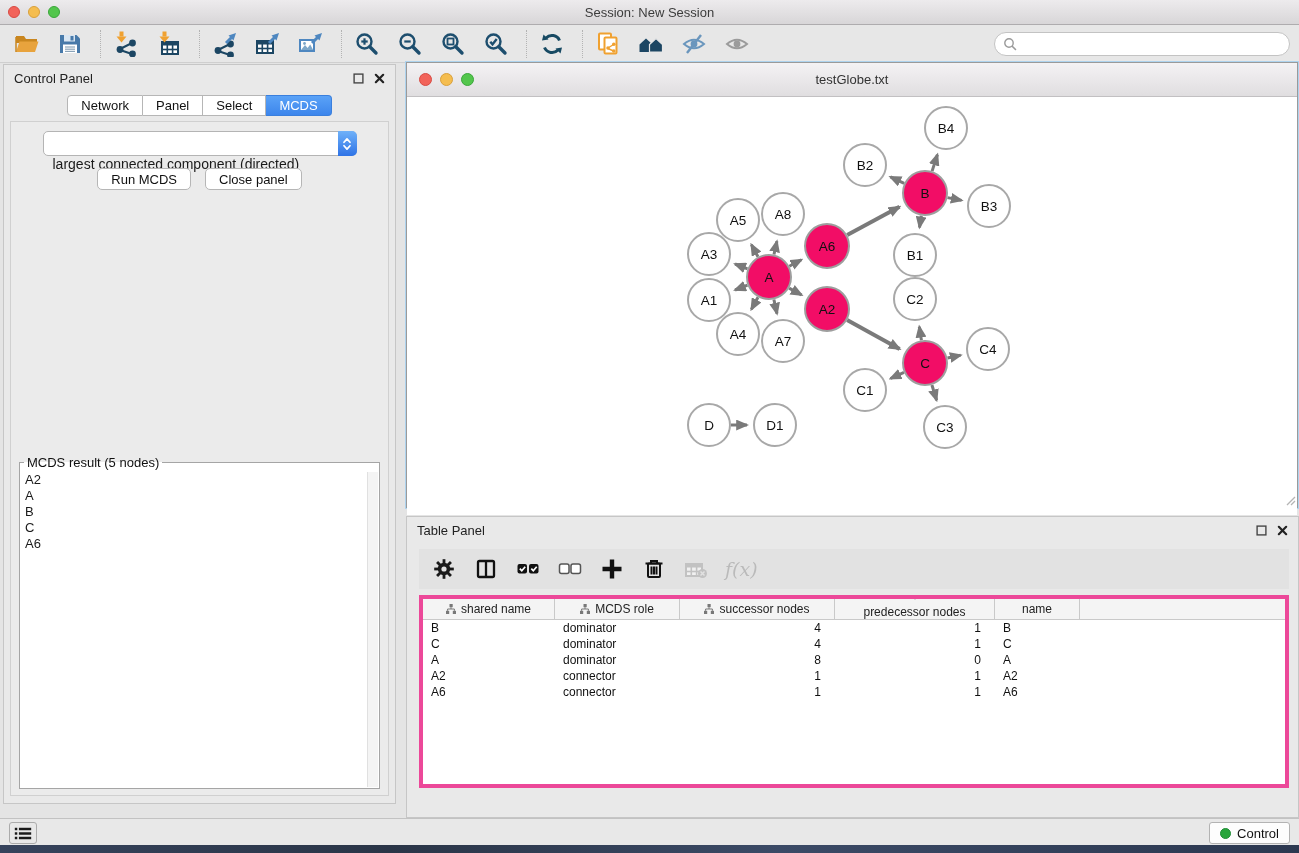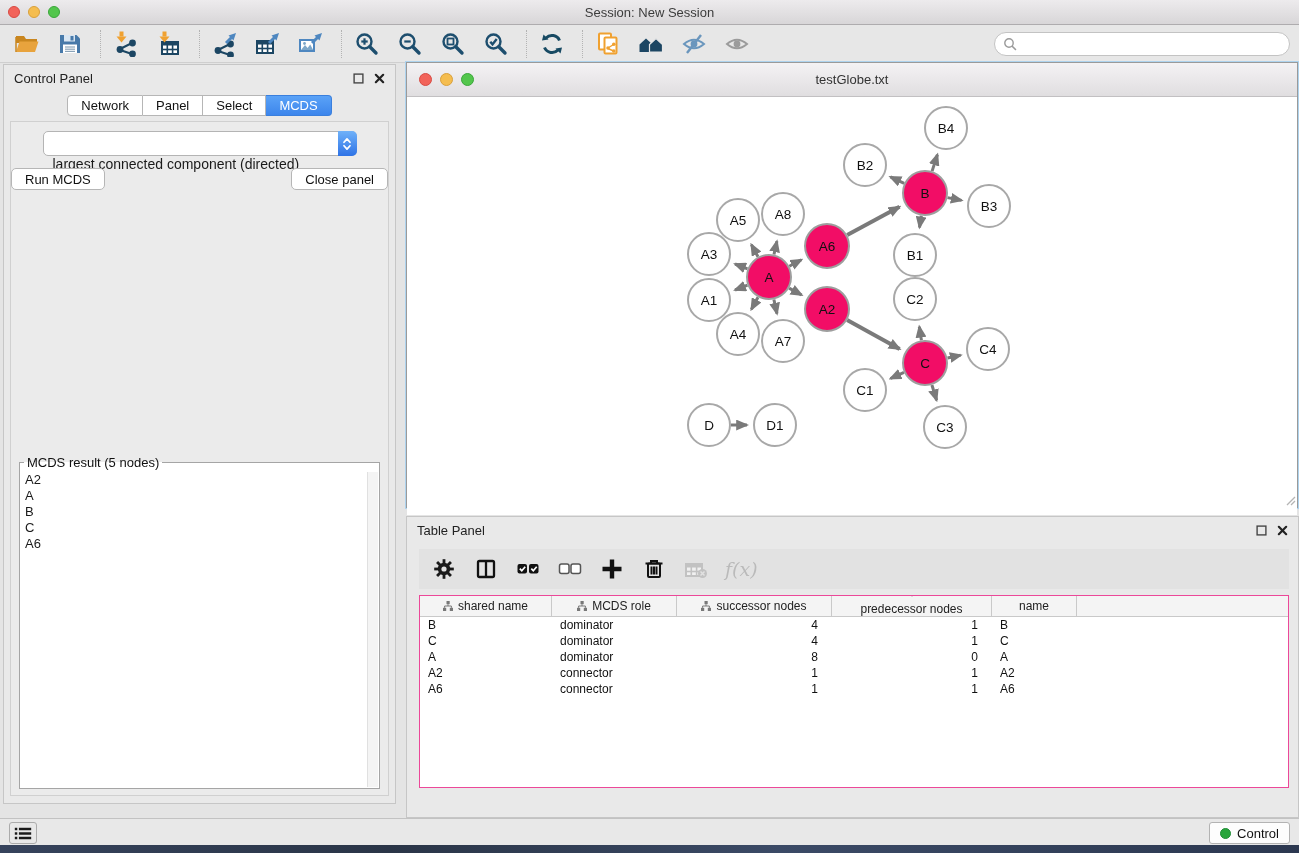--- a/index.html
+++ b/index.html
@@ -47,21 +47,21 @@
   .seg-btn:last-child { border-radius:0 4px 4px 0; }
   .seg-btn.active { background:linear-gradient(#5aa2f7,#3d86ec); border-color:#3a7fdd; color:#fff; }
   #cp-content { position:absolute; left:6px; right:6px; top:56px; bottom:7px;
     background:#ebebeb; border:1px solid #d0d0d0; }
   #opt-label { margin-top:17px; text-align:center; font-size:13px; color:#111; }
   #dropdown { margin:9px auto 0; width:314px; height:25px; background:#fff;
     border:1px solid #b4b4b4; border-radius:5px; display:flex; align-items:center; cursor:default; }
   #dropdown .dd-value { flex:1; font-size:14px; padding-left:9px; white-space:nowrap; overflow:hidden;margin-top:41px; }
   #dropdown .dd-stepper { width:19px; height:25px; margin-right:-1px; border-radius:0 5px 5px 0;
     background:linear-gradient(#6fb1f9,#2e73e6); display:flex; align-items:center; justify-content:center; }
-  #cp-buttons { margin-top:12px; display:flex; justify-content:space-between; gap:14px; }
+  #cp-buttons { margin-top:12px; display:flex; justify-content:center; gap:14px; }
   .mac-btn { height:22px; padding:0 13px; background:#fff; border:1px solid #b6b6b6;
     border-radius:5px; font-size:13px; color:#111; display:flex; align-items:center; cursor:default; }
   #mcds-fieldset { position:absolute; left:8px; right:8px; top:333px; bottom:6px;
     border:1px solid #a5a5a5; background:#fff; }
   #mcds-fieldset legend { font-size:13px; color:#111; margin-left:4px; padding:0 3px; background:transparent; }
   #mcds-list { position:absolute; left:1px; right:12px; top:2px; bottom:1px; overflow:hidden; }
   .mcds-item { font-size:13px; line-height:16px; padding-left:4px; }
   #mcds-scroll { position:absolute; right:1px; top:2px; bottom:1px; width:11px;
     background:#f4f4f4; border-left:1px solid #e0e0e0; }
 
@@ -79,21 +79,21 @@
   
   #table-panel { position:absolute; left:406px; top:516px; width:893px; height:302px;
     background:#e9e9e9; border:1px solid #c6c6c6; }
   #tp-toolbar { position:absolute; left:12px; right:9px; top:32px; height:40px;
     background:#e2e2e2; display:flex; align-items:center; padding-left:12px; }
   .tp-icon { height:30px; display:flex; align-items:center; justify-content:center; margin-right:16px; cursor:default; }
   .tp-icon svg { width:26px; height:26px; }
   .tp-icon.disabled { opacity:.55; }
   .fx-label { font-family:"DejaVu Serif",serif; font-style:italic; font-size:19px; color:#9a9a9a; }
   #node-table { position:absolute; left:12px; right:9px; top:78px; height:193px;
-    background:#fff; border:1px solid #ec4899; overflow:hidden; }
+    background:#fff; border:4px solid #ec4899; overflow:hidden; }
   #nt-header { display:flex; height:21px; background:#f4f4f4; border-bottom:1px solid #c9c9c9; }
   .nt-hcell { display:flex; align-items:center; justify-content:center; gap:5px;
     border-right:1px solid #c9c9c9; font-size:12px; color:#222; }
   .nt-hcell svg { width:10px; height:10px; }
   .nt-row { display:flex; height:16px; align-items:center; }
   .nt-cell { font-size:12px; color:#111; white-space:nowrap; overflow:hidden; }
   #tp-tabs { position:absolute; bottom:5px; left:50%; transform:translateX(-50%); display:flex; }
   #tp-tabs .seg-btn { height:22px; }
 
   

